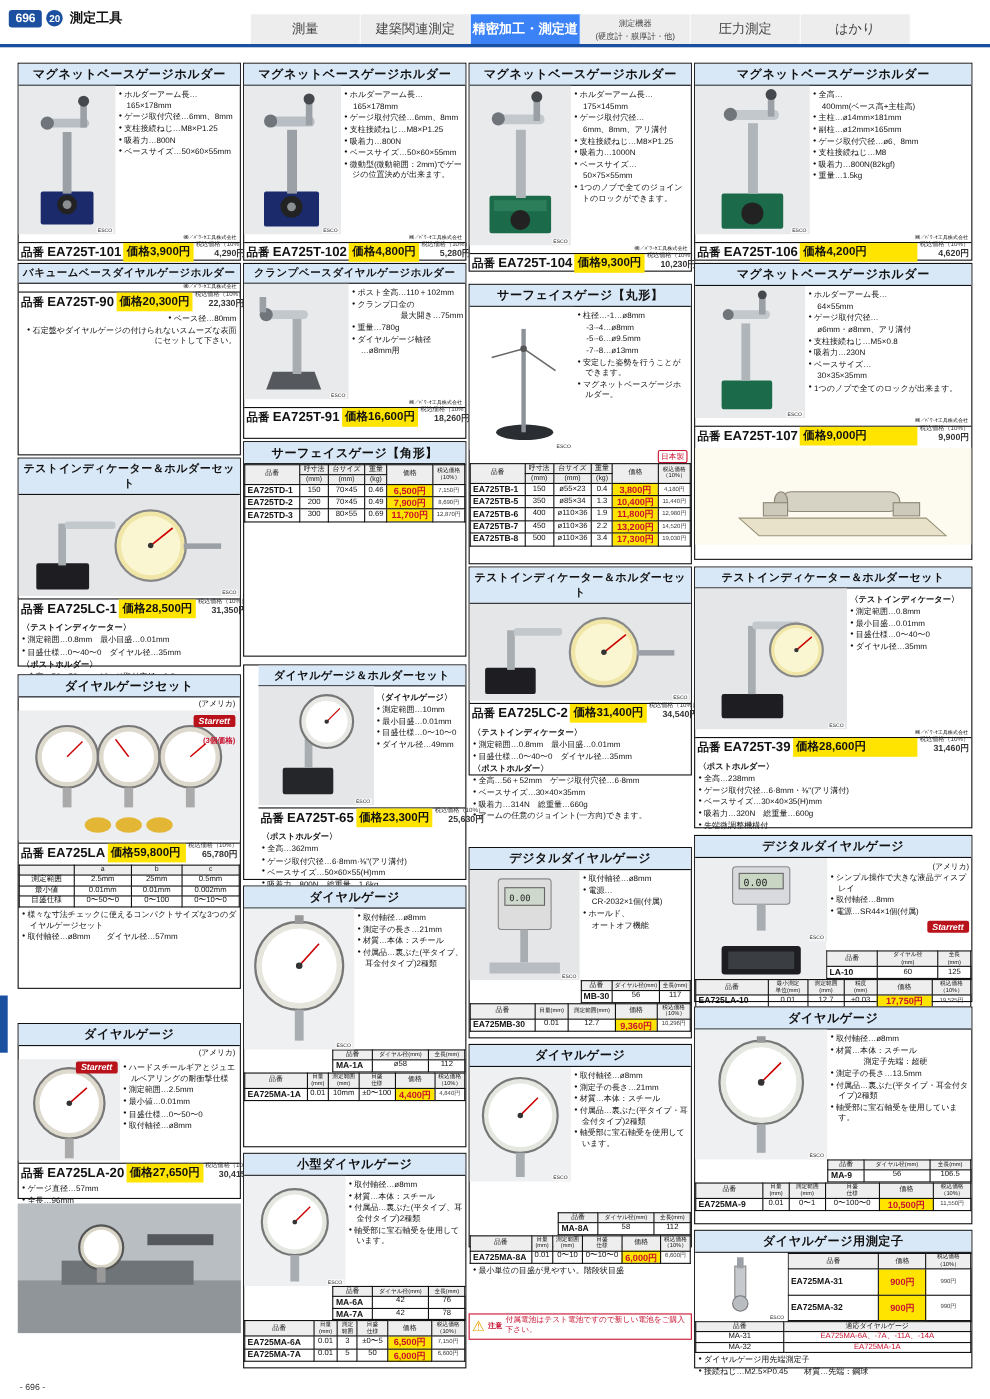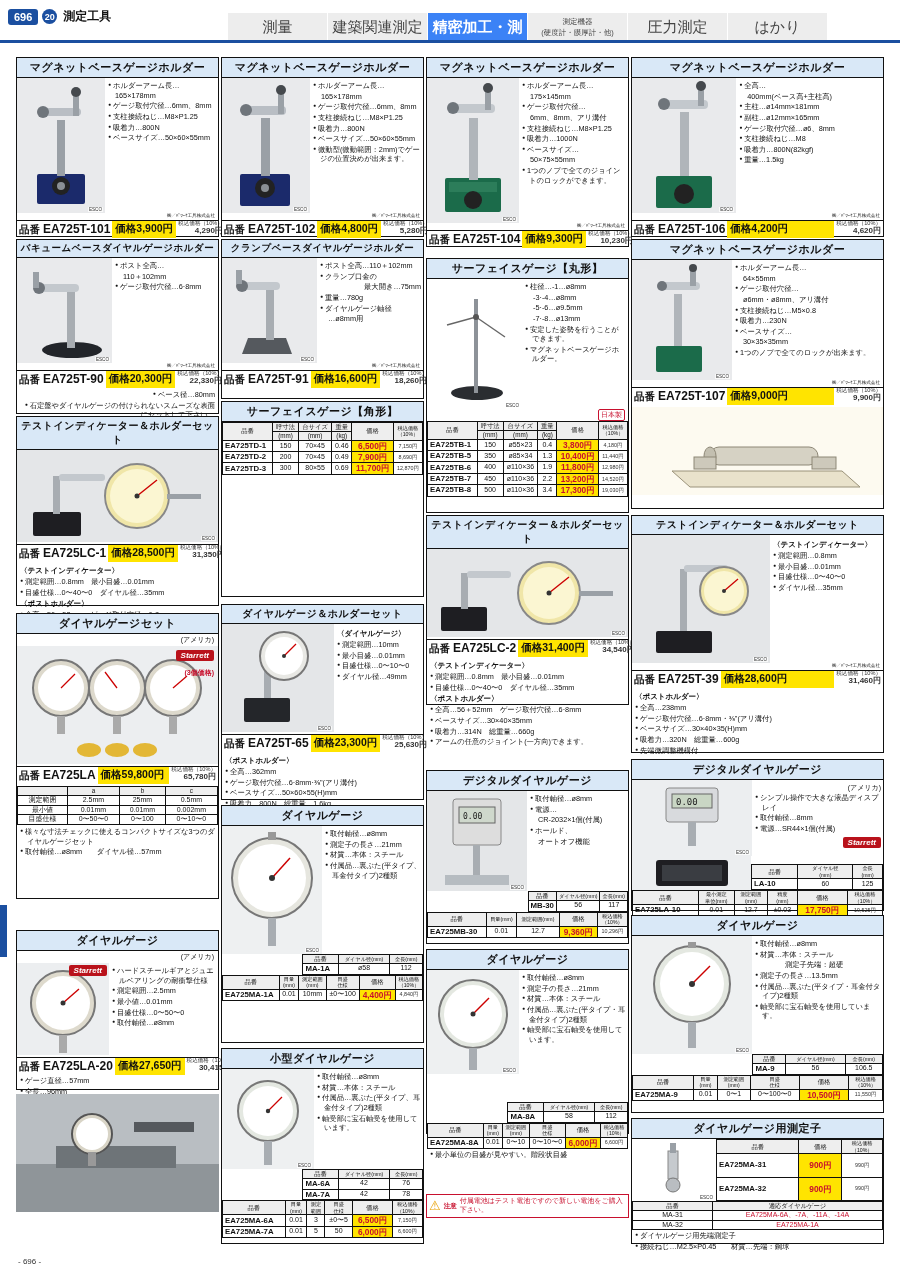--- a/index.html
+++ b/index.html
@@ -22,21 +22,21 @@
   .catnum {
     background:#1b4fa0; color:#fff; font-weight:bold; font-size:9px;
     width:15px; height:15px; border-radius:50%; display:flex;
     align-items:center; justify-content:center;
   }
   .cattitle { font-size:12px; font-weight:bold; color:#111; margin-left:2px; }
 
   .tabs { position:absolute; left:228px; top:13px; display:flex; }
   .tab {
     width:100px; height:27px; line-height:27px; text-align:center;
-    font-size:15px; color:#444; background:#ededed;
+    font-size:12px; color:#444; background:#ededed;
     border-right:1px solid #fff;
   }
   .tab.small { font-size:7.5px; line-height:11px; padding-top:3px; height:27px; }
   .tab.active { background:#3b82f6; color:#fff; font-weight:bold; }
   .hdr-rule { position:absolute; left:0; top:40px; width:900px; height:3px; background:#1b4fa0; }
 
   
   .panel { position:absolute; border:1px solid #111; background:#fff; }
   .ptitle {
     background:#d9e8f7; border-bottom:1px solid #111; text-align:center;
@@ -282,38 +282,20 @@
         <span class="pb-tax">
           <span>税込価格（10%）</span><br><b>4,620円</b>
         </span>
       </div>
     </div>
   </div>
 
   <div class="panel" style="left:16px; top:239px; width:203px; height:175px;">
     <div class="ptitle" style="font-size:9.5px">バキュームベースダイヤルゲージホルダー</div>
     <div class="pbody" style="padding:0;">
-      <div style="display:flex;">
-        <div class="ph" style="width:95px;height:105px;">
-          <svg width="95" height="105" viewBox="0 0 95 105">
-            <rect width="95" height="105" fill="#e9eaec"></rect>
-            <ellipse cx="55" cy="92" rx="30" ry="8" fill="#22252a"></ellipse>
-            <rect x="50" y="34" width="8" height="56" fill="#a8adb2"></rect>
-            <rect x="20" y="26" width="42" height="8" rx="4" fill="#c3c8cd"></rect>
-            <circle cx="22" cy="30" r="6" fill="#6f757b"></circle>
-            <rect x="16" y="14" width="6" height="16" fill="#9aa0a6"></rect>
-          </svg>
-          <span class="logo">ESCO</span>
-        </div>
-        <ul class="specs" style="width:106px;padding:3px 2px 0 3px;margin:0;">
-          <li>ポスト全高…</li>
-          <li class="nb">110＋102mm</li>
-          <li>ゲージ取付穴径…6·8mm</li>
-        </ul>
-      </div>
       <div style="text-align:right;font-size:4.6px;padding-right:3px;">㈱／ﾊﾟﾜｰｹ工具株式会社</div>
       <div class="pricebar">
         <span class="pb-code">品番 <b>EA725T-90</b></span>
         <span class="pb-price">価格20,300円</span>
         <span class="pb-tax">
           <span>税込価格（10%）</span><br><b>22,330円</b>
         </span>
       </div>
       <ul class="specs" style="padding:2px 3px 0;margin:0;text-align:right;">
         <li>ベース径…80mm</li>
@@ -665,21 +647,21 @@
           <li>全高…238mm</li>
           <li>ゲージ取付穴径…6·8mm・⅜"(アリ溝付)</li>
           <li>ベースサイズ…30×40×35(H)mm</li>
           <li><span>吸着力…320N</span>　<span>総重量…600g</span></li>
           <li>先端微調整機構付</li>
         </ul>
       </div>
     </div>
   </div>
 
-  <div class="panel" style="left:221px; top:604px; width:203px; height:196px;">
+  <div class="panel" style="left:221px; top:604px; width:203px; height:196px;padding-left:13px;">
     <div class="ptitle" style="font-size:10px">ダイヤルゲージ＆ホルダーセット</div>
     <div class="pbody" style="padding:0;">
       <div style="display:flex;">
         <div class="ph" style="width:112px;height:108px;">
           <svg width="112" height="108" viewBox="0 0 112 108">
             <rect width="112" height="108" fill="#e4e6e8"></rect>
             <rect x="22" y="74" width="46" height="24" rx="2" fill="#24262a"></rect>
             <rect x="42" y="40" width="7" height="34" fill="#a8adb2"></rect>
             <circle cx="62" cy="32" r="24" fill="#e8e8e4" stroke="#777" stroke-width="2"></circle>
             <circle cx="62" cy="32" r="19" fill="#fff"></circle>

